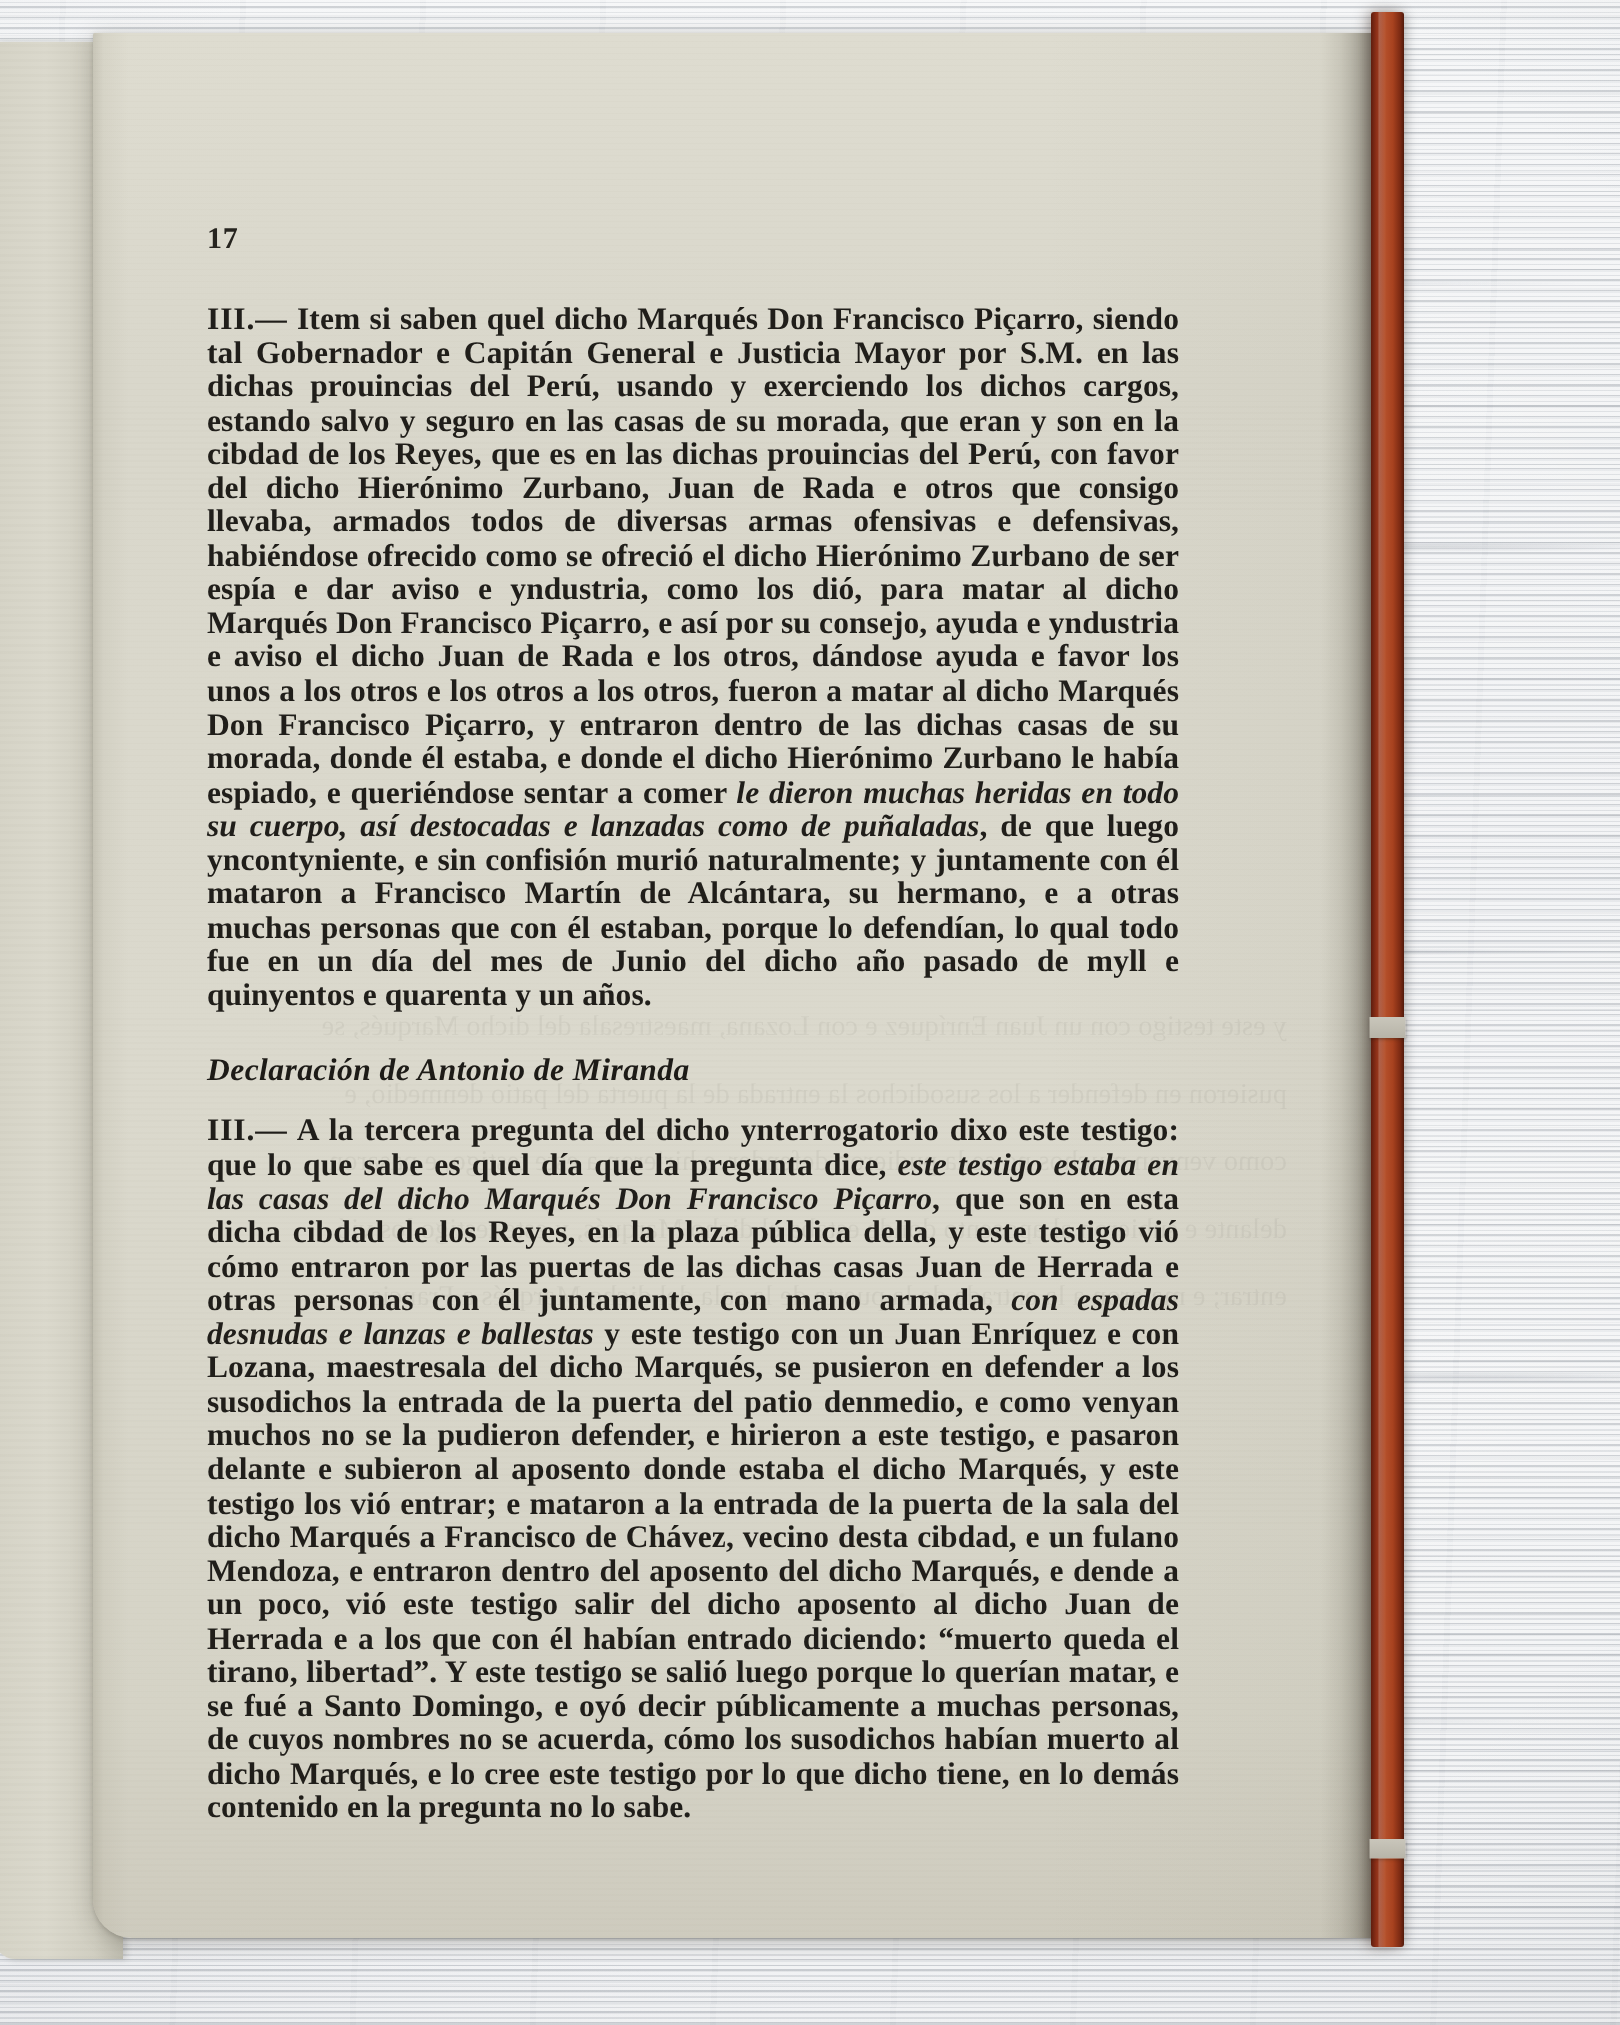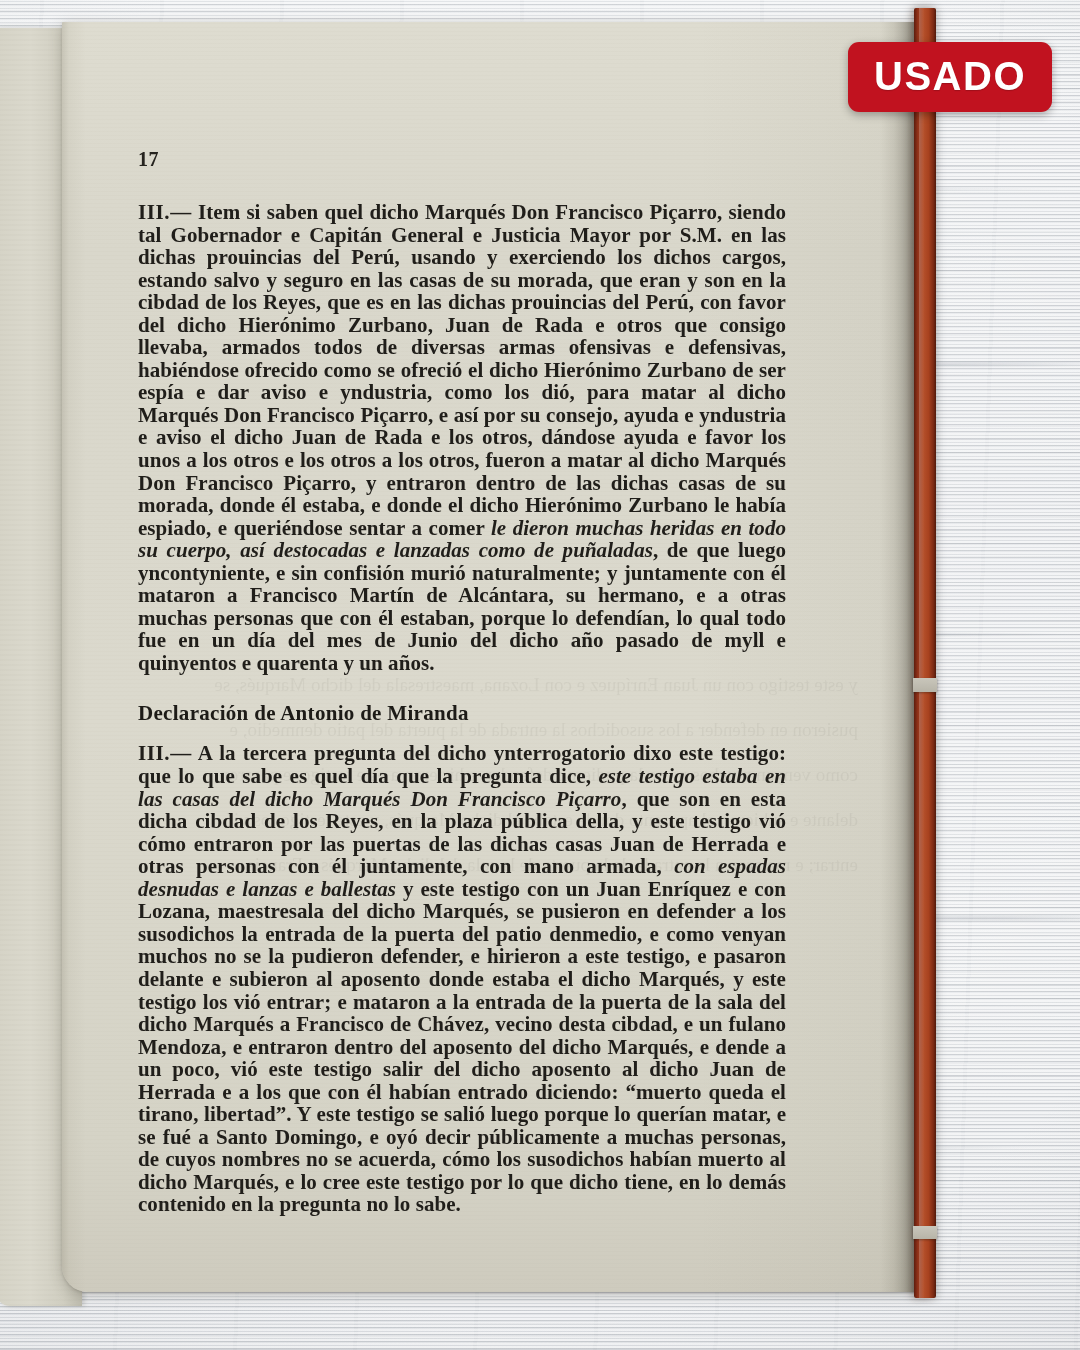--- a/index.html
+++ b/index.html
@@ -187,20 +187,21 @@
   .body-p .lead {
     font-weight: 700;
     letter-spacing: 0.6px;
   }
   .body-p i, .it { font-style: italic; }
 
   h2.section-head {
     margin: 26px 0 16px 0;
     font-size: 21px;
     font-weight: 700;
+    font-style: italic;
     color: #1d1b17;
     letter-spacing: 0.3px;
     line-height: 26px;
   }
 
   
   #gutter {
     position: absolute;
     left: 880px;
     top: 22px;
@@ -307,14 +308,13 @@
 
   <div id="gutter"></div>
 
   <div id="spine-top-cap"></div>
   <div id="spine">
     <div class="spine-gloss"></div>
     <div class="spine-band" id="spine-band-top"></div>
     <div class="spine-band" id="spine-band-bottom"></div>
   </div>
 
-  <div id="badge">USADO</div>
 </div>
 
 </body></html>

